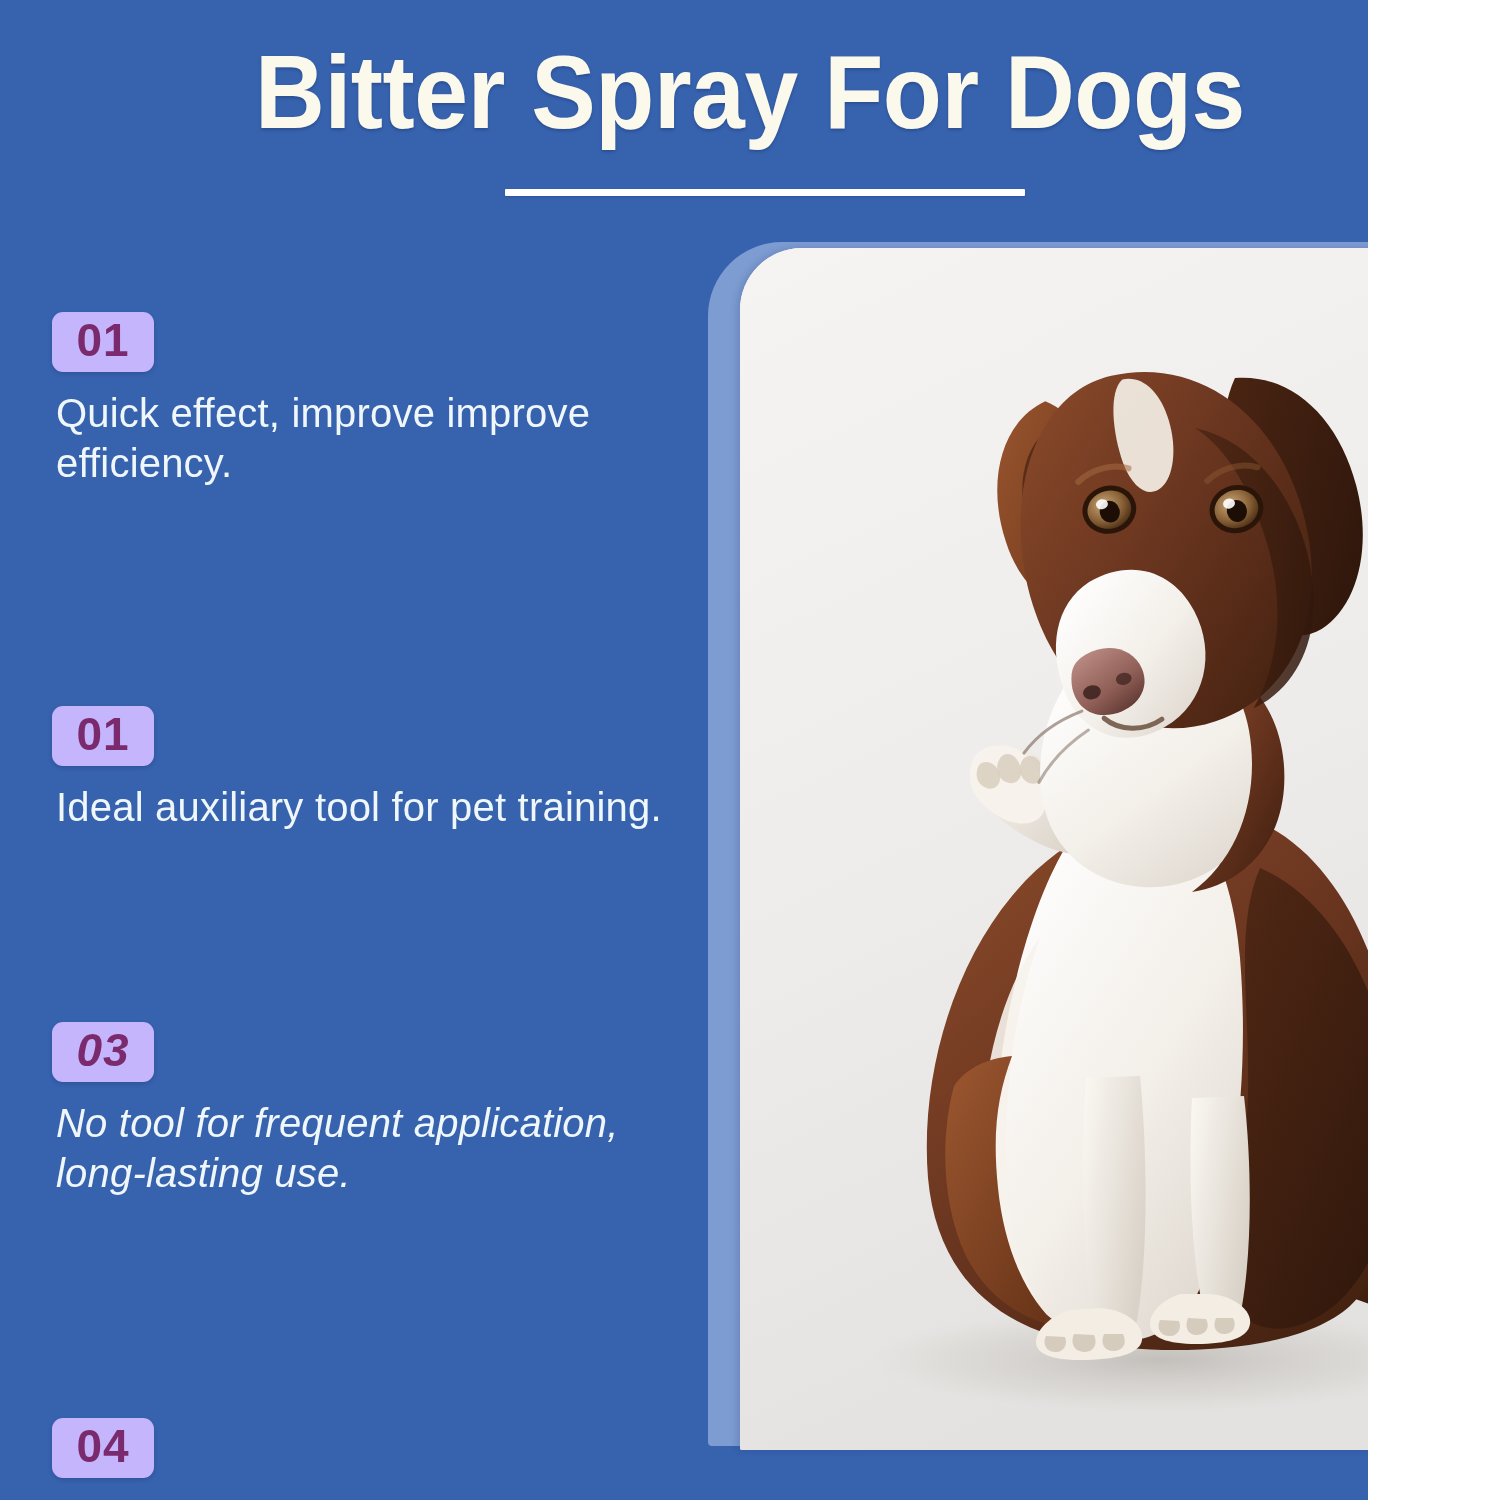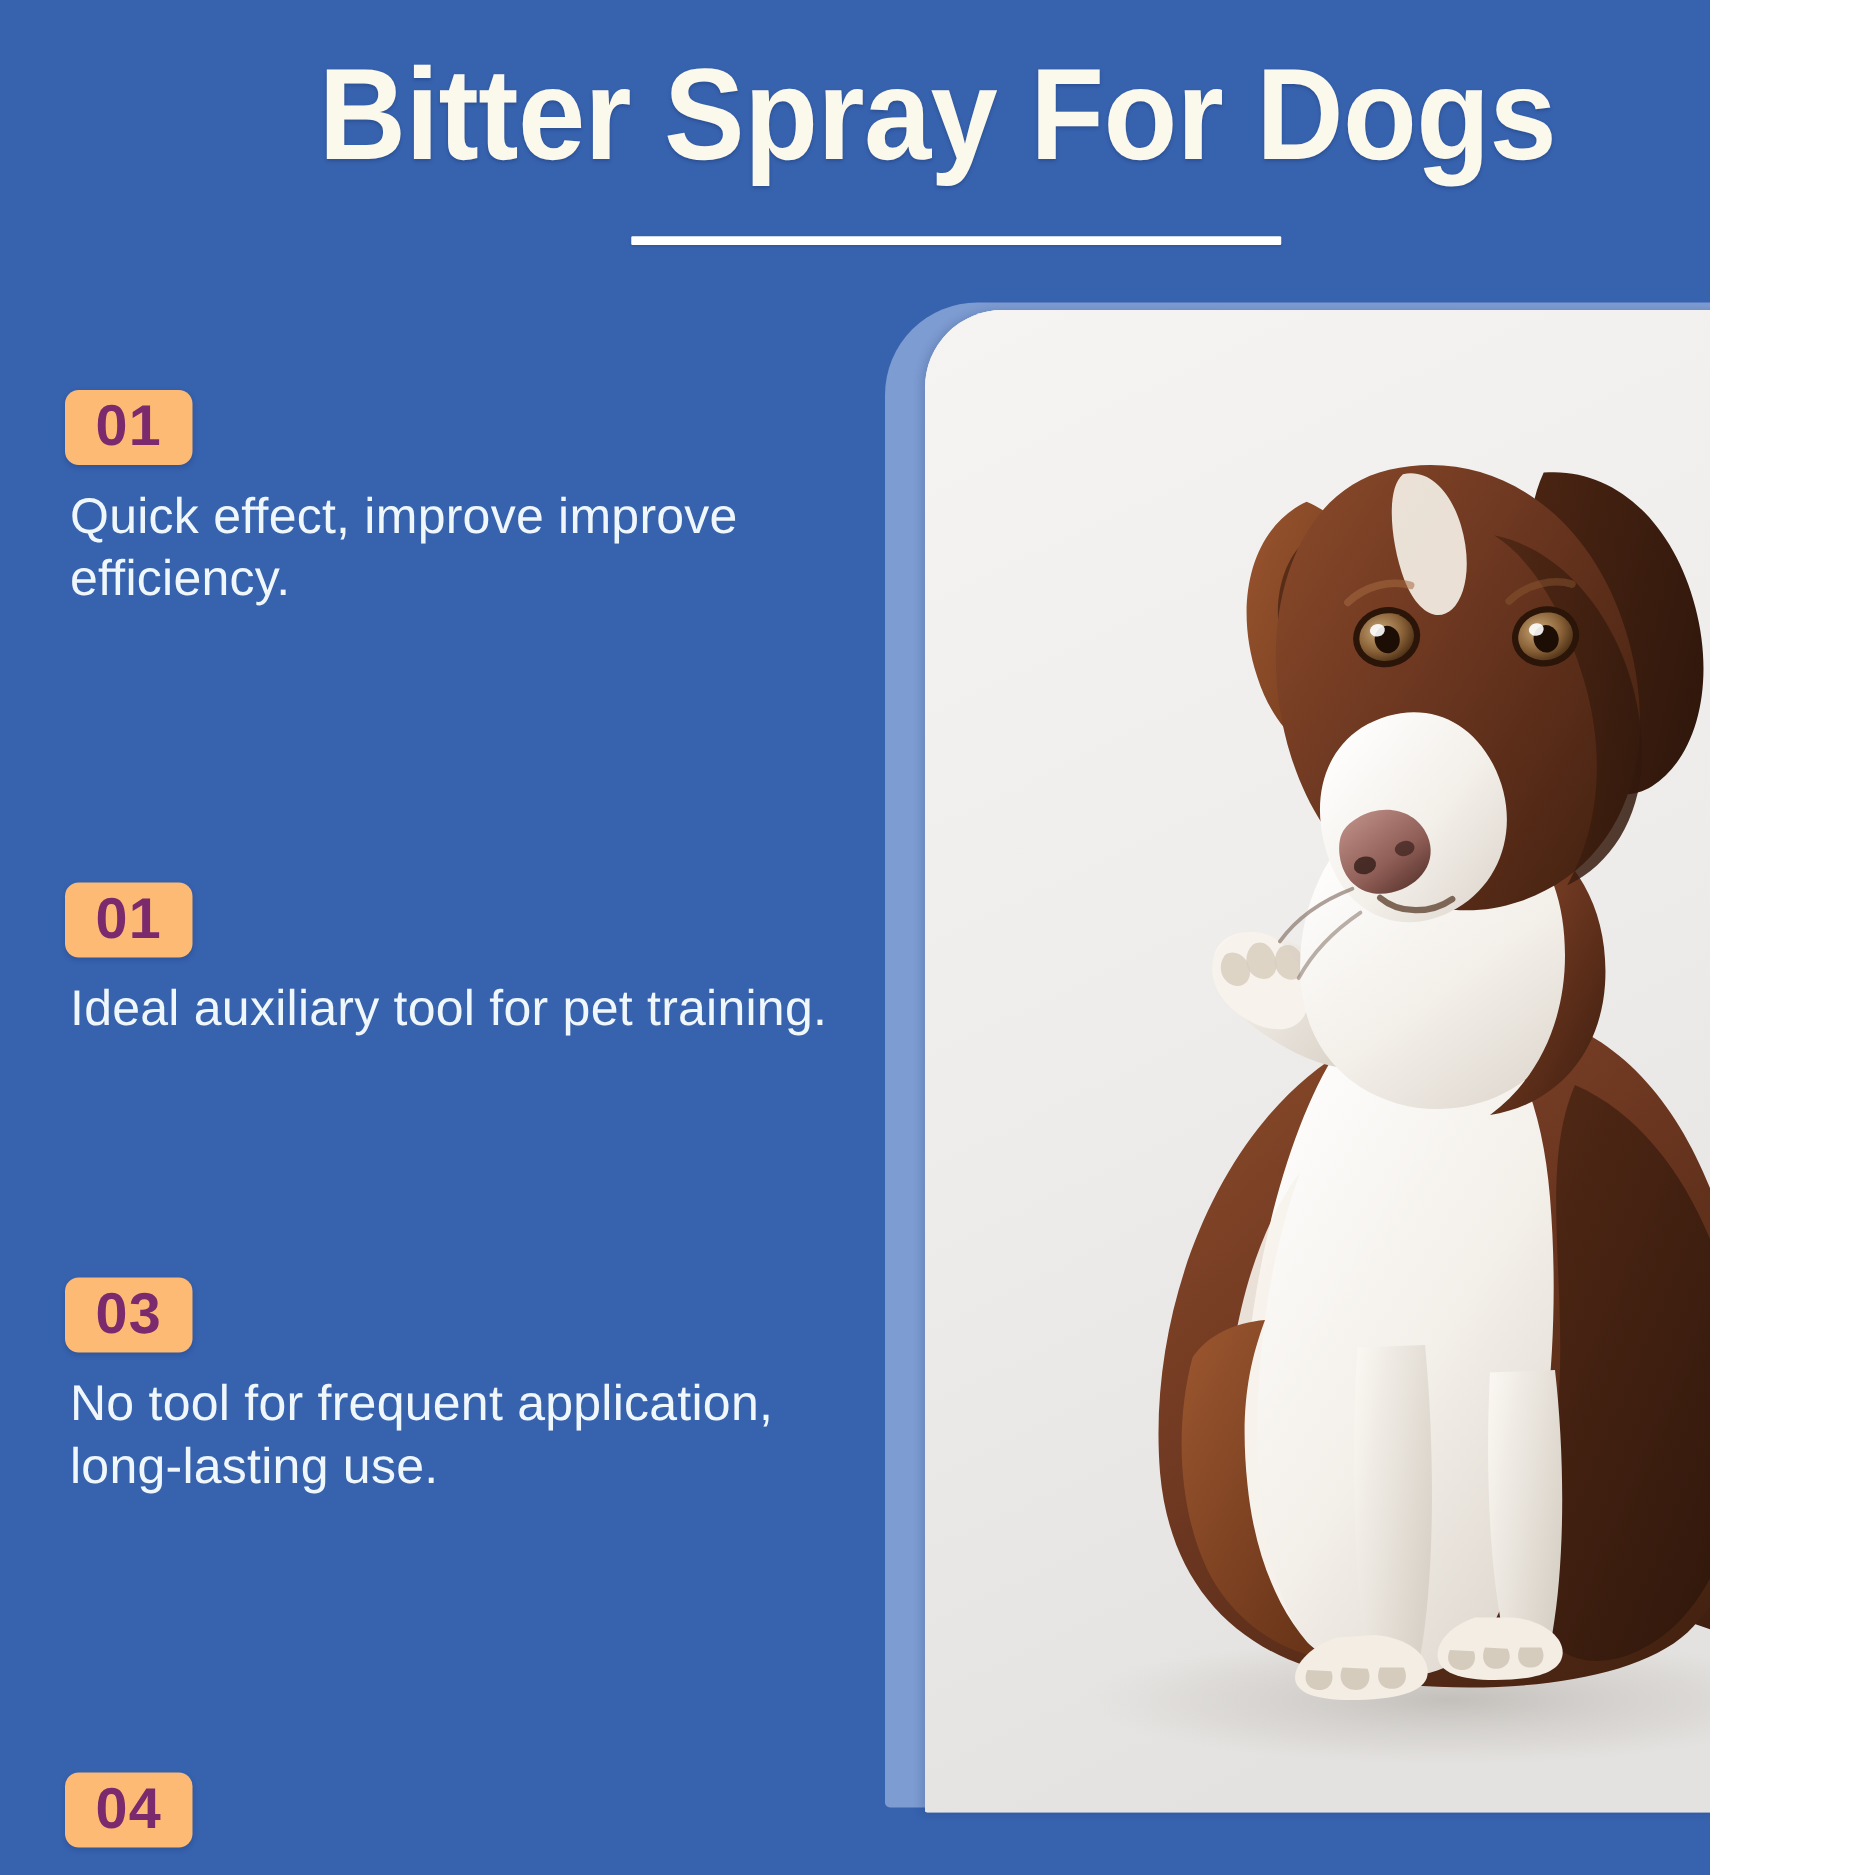--- a/index.html
+++ b/index.html
@@ -59,28 +59,28 @@
     left: 52px;
     top: 312px;
     width: 640px;
   }
   .feature {
     position: relative;
     margin-bottom: 0;
   }
   .feature.f1 { top: 0px; }
   .feature.f2 { top: 218px; }
-  .feature.f3 { top: 408px; }
+  .feature.f3 { top: 408px; font-style: italic; }
   .feature.f4 { top: 628px; }
 
   .badge {
     display: inline-block;
     min-width: 72px;
     padding: 3px 15px 6px 15px;
-    background: #fdba74;
+    background: #c4b5fd;
     border-radius: 11px;
     text-align: center;
     box-shadow: 0 2px 4px rgba(18,40,85,0.22);
   }
   .badge-num {
     display: block;
     font-family: "Liberation Sans Narrow", "Liberation Sans", sans-serif;
     font-size: 46px;
     line-height: 51px;
     font-weight: 700;

